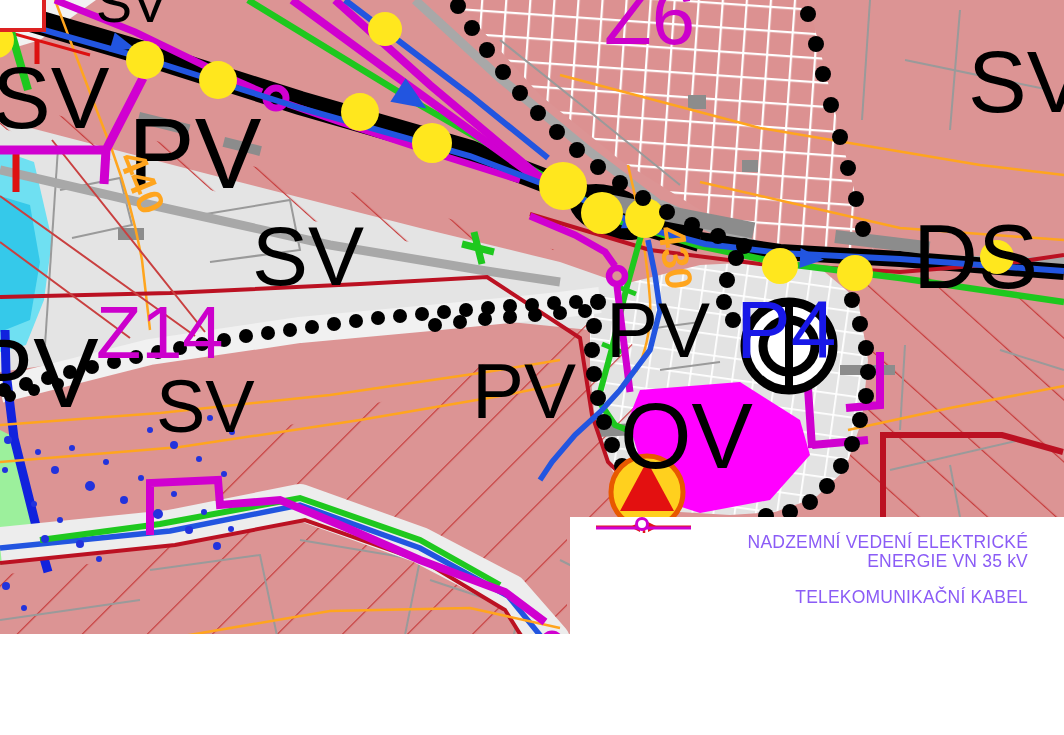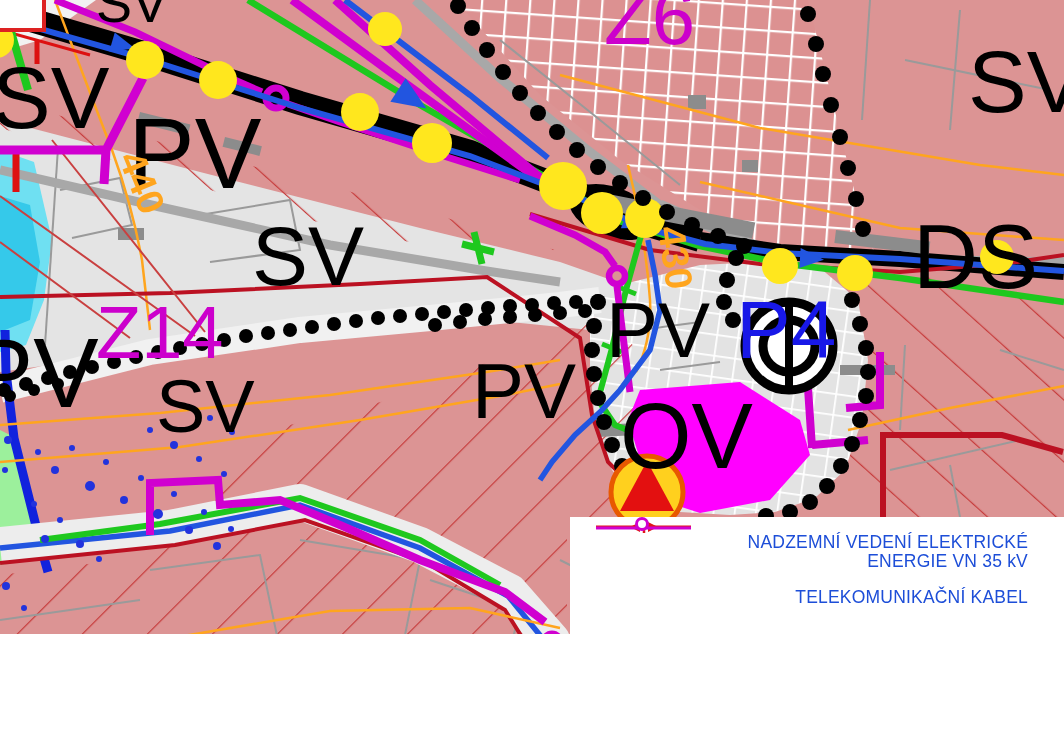--- a/index.html
+++ b/index.html
@@ -7,21 +7,21 @@
          font-family:"Liberation Sans",sans-serif;background:#dc9494;}
   .stage svg{position:absolute;left:0;top:0;display:block;}
   svg text{font-family:"Liberation Sans",sans-serif;}
   .map-label{fill:#000;}
   .legend{position:absolute;left:570px;top:517px;width:494px;height:218px;
           background:#ffffff;box-sizing:border-box;padding-top:16px;}
   .lrow{display:flex;align-items:center;justify-content:flex-end;
         padding-right:36px;margin-bottom:27px;}
   .lrow.first{margin-bottom:17px;}
   .llabel{width:330px;text-align:right;font-size:17.5px;line-height:1.08;
-          color:#1d4ed8;letter-spacing:.2px;white-space:pre-line;}
+          color:#8b5cf6;letter-spacing:.2px;white-space:pre-line;}
   .lsym{width:95px;height:20px;margin-left:26px;flex:none;}
 </style>
 </head>
 <body>
 
 <div class="stage">
 
 <svg width="1064" height="735" viewBox="0 0 1064 735">
   <defs>
     <pattern id="hatchA" width="46" height="46" patternUnits="userSpaceOnUse" patternTransform="rotate(45)">

